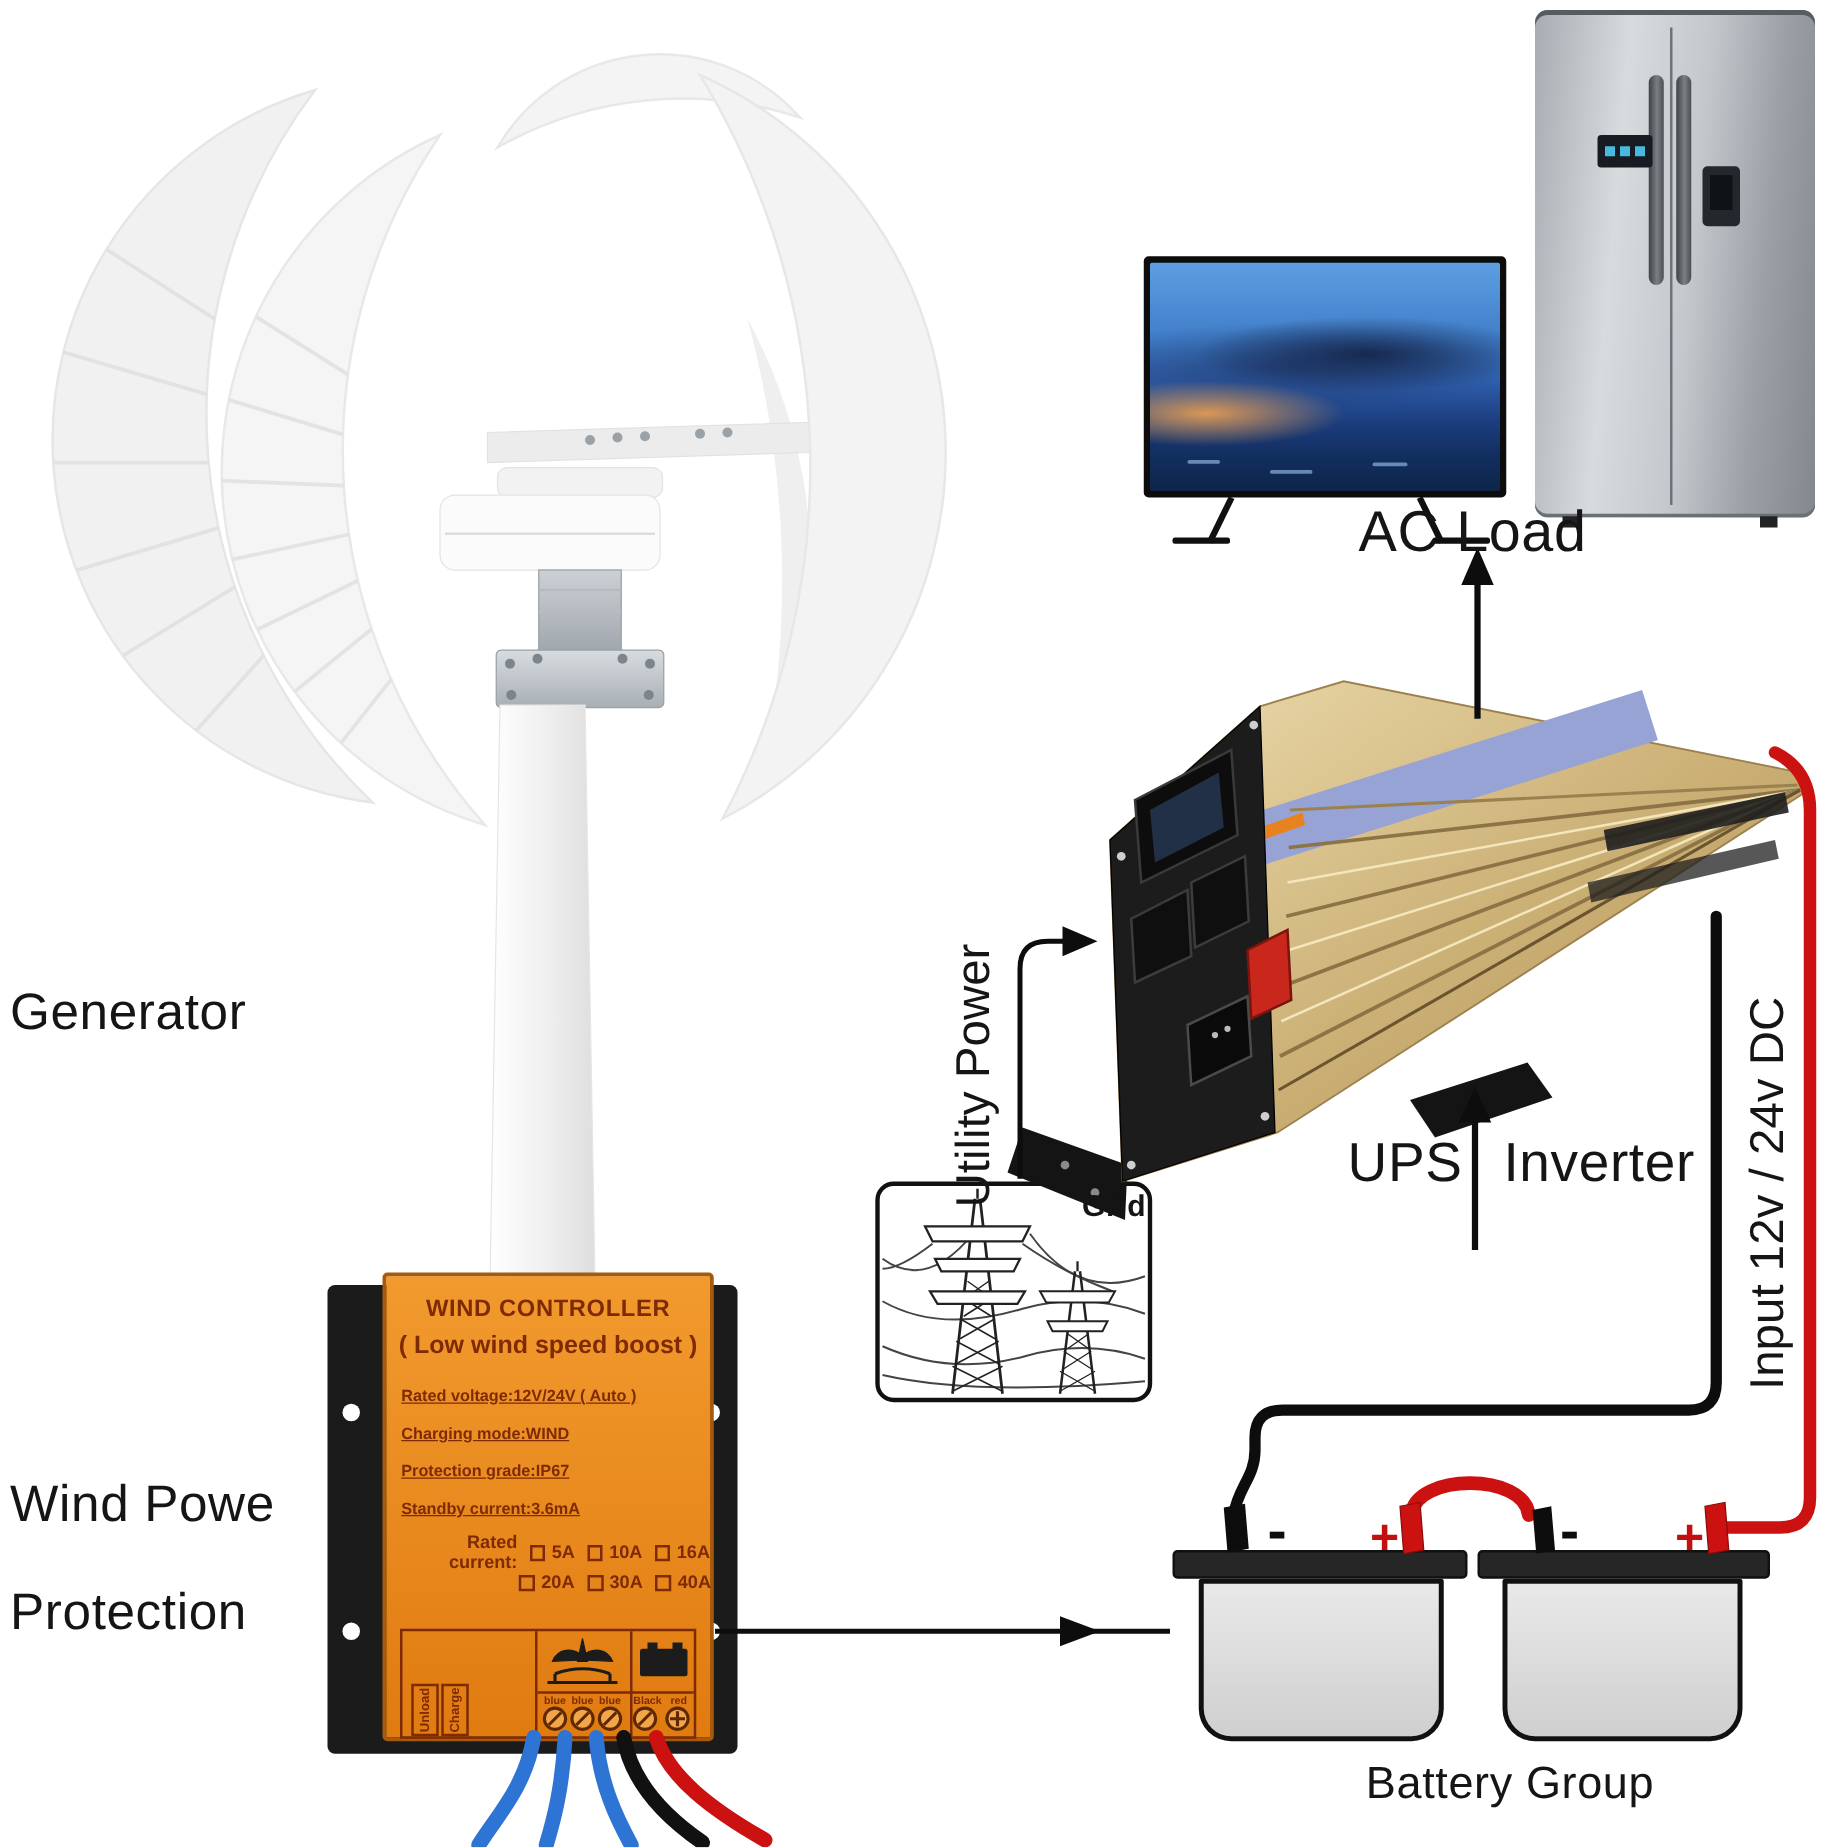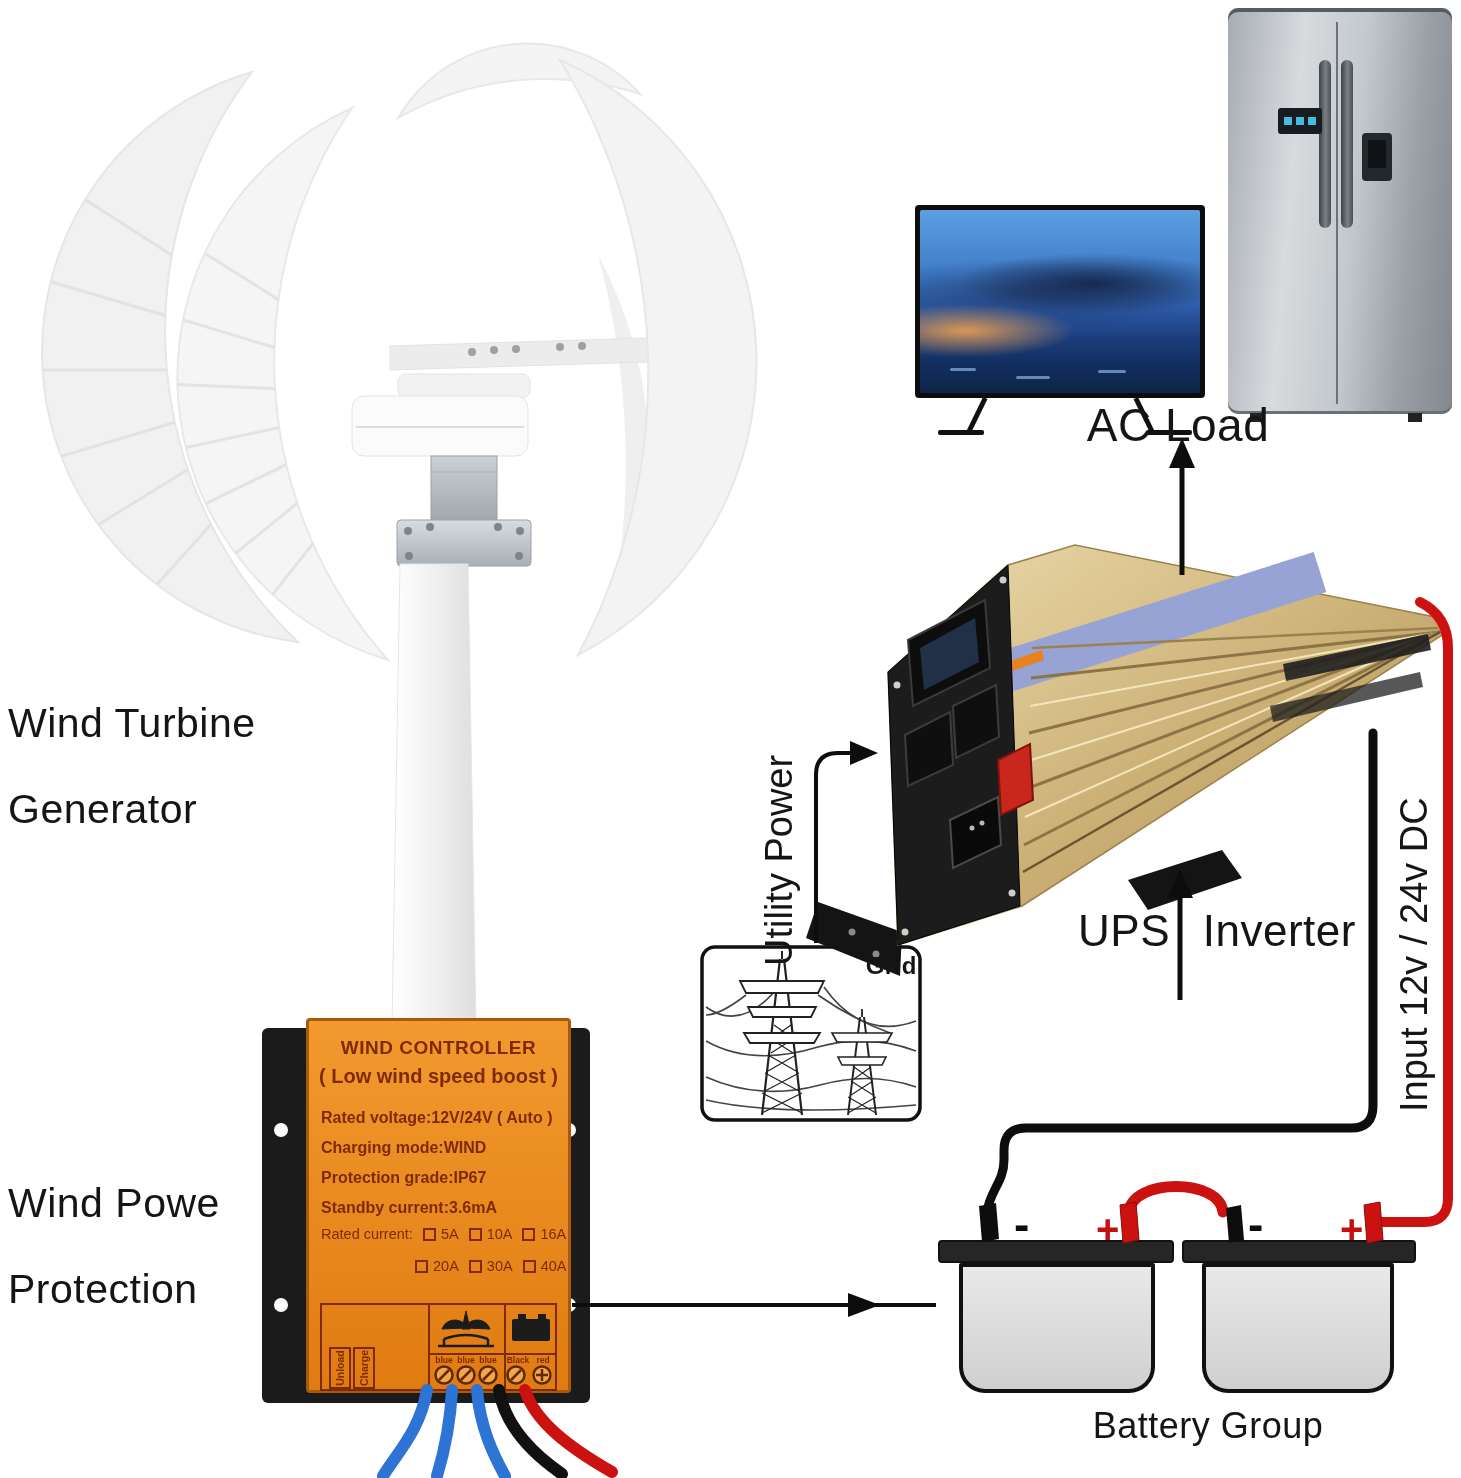--- a/index.html
+++ b/index.html
@@ -53,22 +53,22 @@
             border:4px solid #111;border-radius:2px 2px 26px 26px;box-sizing:border-box;}
 
   
   .ctl-plate{left:262px;top:1028px;width:328px;height:375px;background:#1b1b1b;border-radius:6px;}
   .ctl-hole{position:absolute;width:14px;height:14px;background:#fff;border-radius:50%;}
   .ctl-panel{left:306px;top:1018px;width:265px;height:375px;box-sizing:border-box;
      background:linear-gradient(#f29a2e,#e07b10);border:3px solid #a85a0c;border-radius:4px;}
   .ctl-text{position:absolute;color:#7e2a05;font-weight:bold;white-space:nowrap;}
   .ctl-title{top:16px;left:0;width:100%;text-align:center;font-size:19px;letter-spacing:.5px;}
   .ctl-sub{top:44px;left:0;width:100%;text-align:center;font-size:20px;}
-  .ctl-spec{left:12px;font-size:16px;}
-  .ctl-row{position:absolute;display:flex;align-items:center;gap:4px;color:#7e2a05;font-weight:normal;font-size:14.5px;text-align:right;}
+  .ctl-spec{left:12px;font-size:13px;text-decoration:underline;}
+  .ctl-row{position:absolute;display:flex;align-items:center;gap:4px;color:#7e2a05;font-weight:bold;font-size:14.5px;text-align:right;}
   .cbox{display:inline-block;width:13px;height:13px;border:2.5px solid #7e2a05;box-sizing:border-box;margin:0 1px 0 6px;}
   .term-outer{position:absolute;left:11px;top:282px;width:237px;height:88px;border:2px solid #7e2a05;box-sizing:border-box;}
   .term-vline{position:absolute;top:0;width:2px;height:100%;background:#7e2a05;}
   .term-hline{position:absolute;left:108px;top:48px;width:125px;height:2px;background:#7e2a05;}
   .term-port{position:absolute;top:42px;width:22px;height:42px;border:2px solid #7e2a05;box-sizing:border-box;}
   .term-port span{position:absolute;left:50%;top:50%;transform:translate(-50%,-50%) rotate(-90deg);
       font-size:10.5px;font-weight:bold;color:#7e2a05;white-space:nowrap;}
   .term-tiny{position:absolute;font-size:8.5px;font-weight:bold;color:#7e2a05;top:50px;text-align:center;}
 
   
@@ -150,21 +150,20 @@
         <circle cx="430" cy="527" r="4"></circle>
         <circle cx="498" cy="527" r="4"></circle>
       <circle cx="520" cy="531" r="4"></circle>
         <circle cx="409" cy="556" r="4"></circle>
         <circle cx="519" cy="556" r="4"></circle>
     </g>
 
     <polygon points="400,564 468,564 476,1026 392,1026" fill="url(#poleG)" stroke="#e6e6e6"></polygon>
   </svg>
 
-  <div class="diagram-label wt-label" style="top:700px;">Wind Turbine</div>
   <div class="diagram-label wt-label" style="top:1180px;">Wind Powe</div>
   <div class="diagram-label wt-label" style="top:786px;">Generator</div>
   <div class="diagram-label wt-label" style="top:1266px;">Protection</div>
 
   <div class="abs tv">
     <div class="tv-screen">
       <div class="tv-streak" style="left:30px;top:158px;width:26px;"></div>
       <div class="tv-streak" style="left:96px;top:166px;width:34px;"></div>
       <div class="tv-streak" style="left:178px;top:160px;width:28px;"></div>
     </div>

